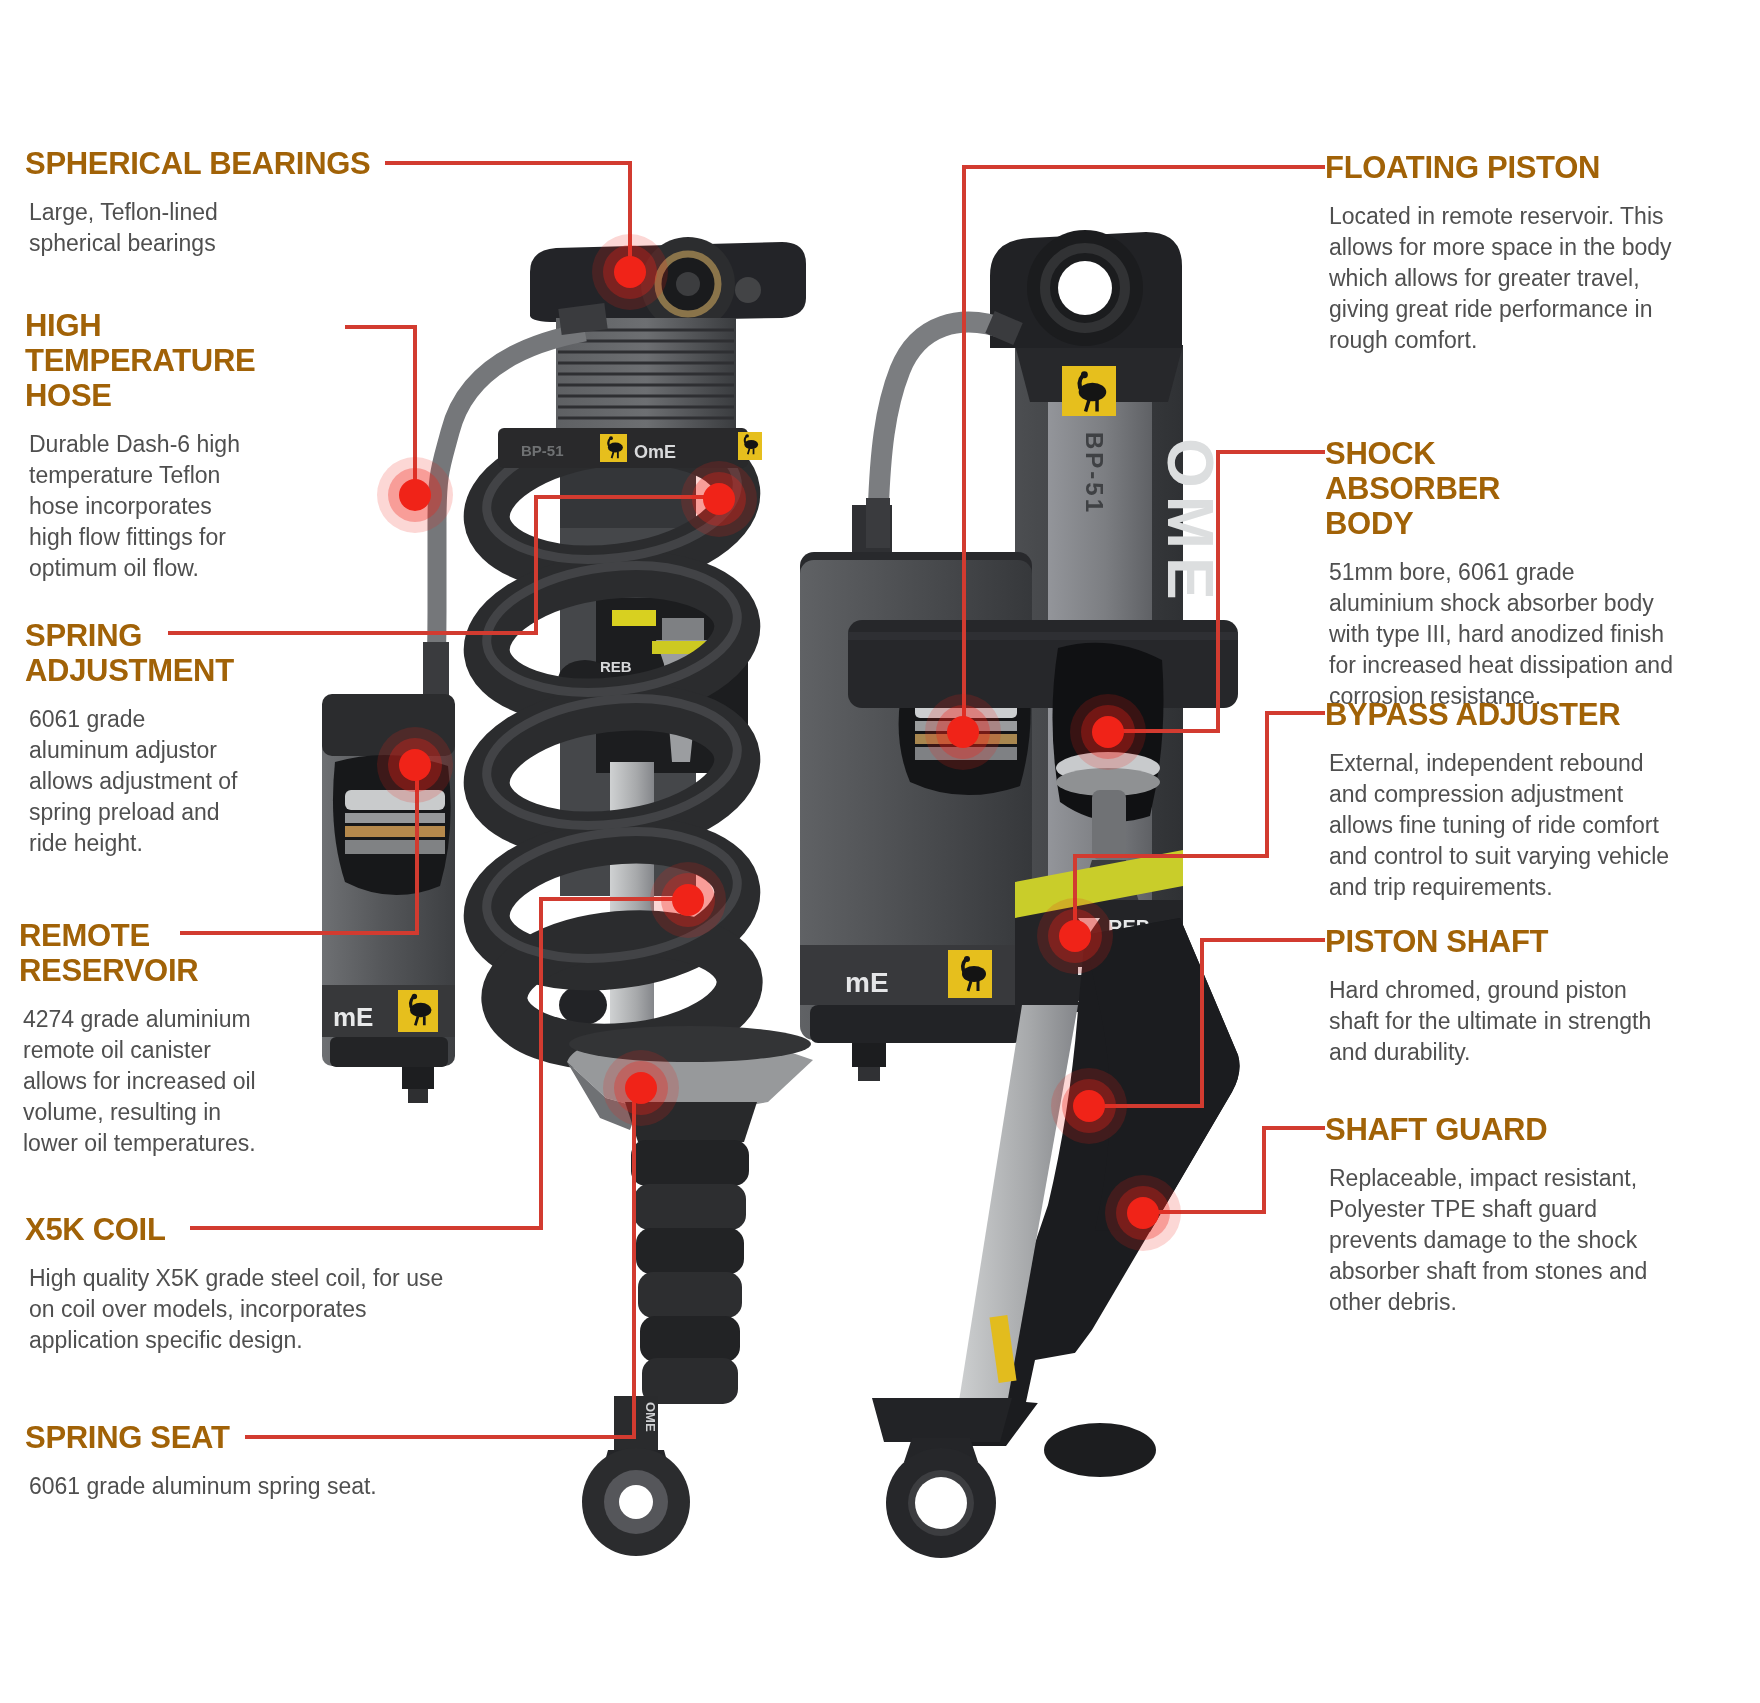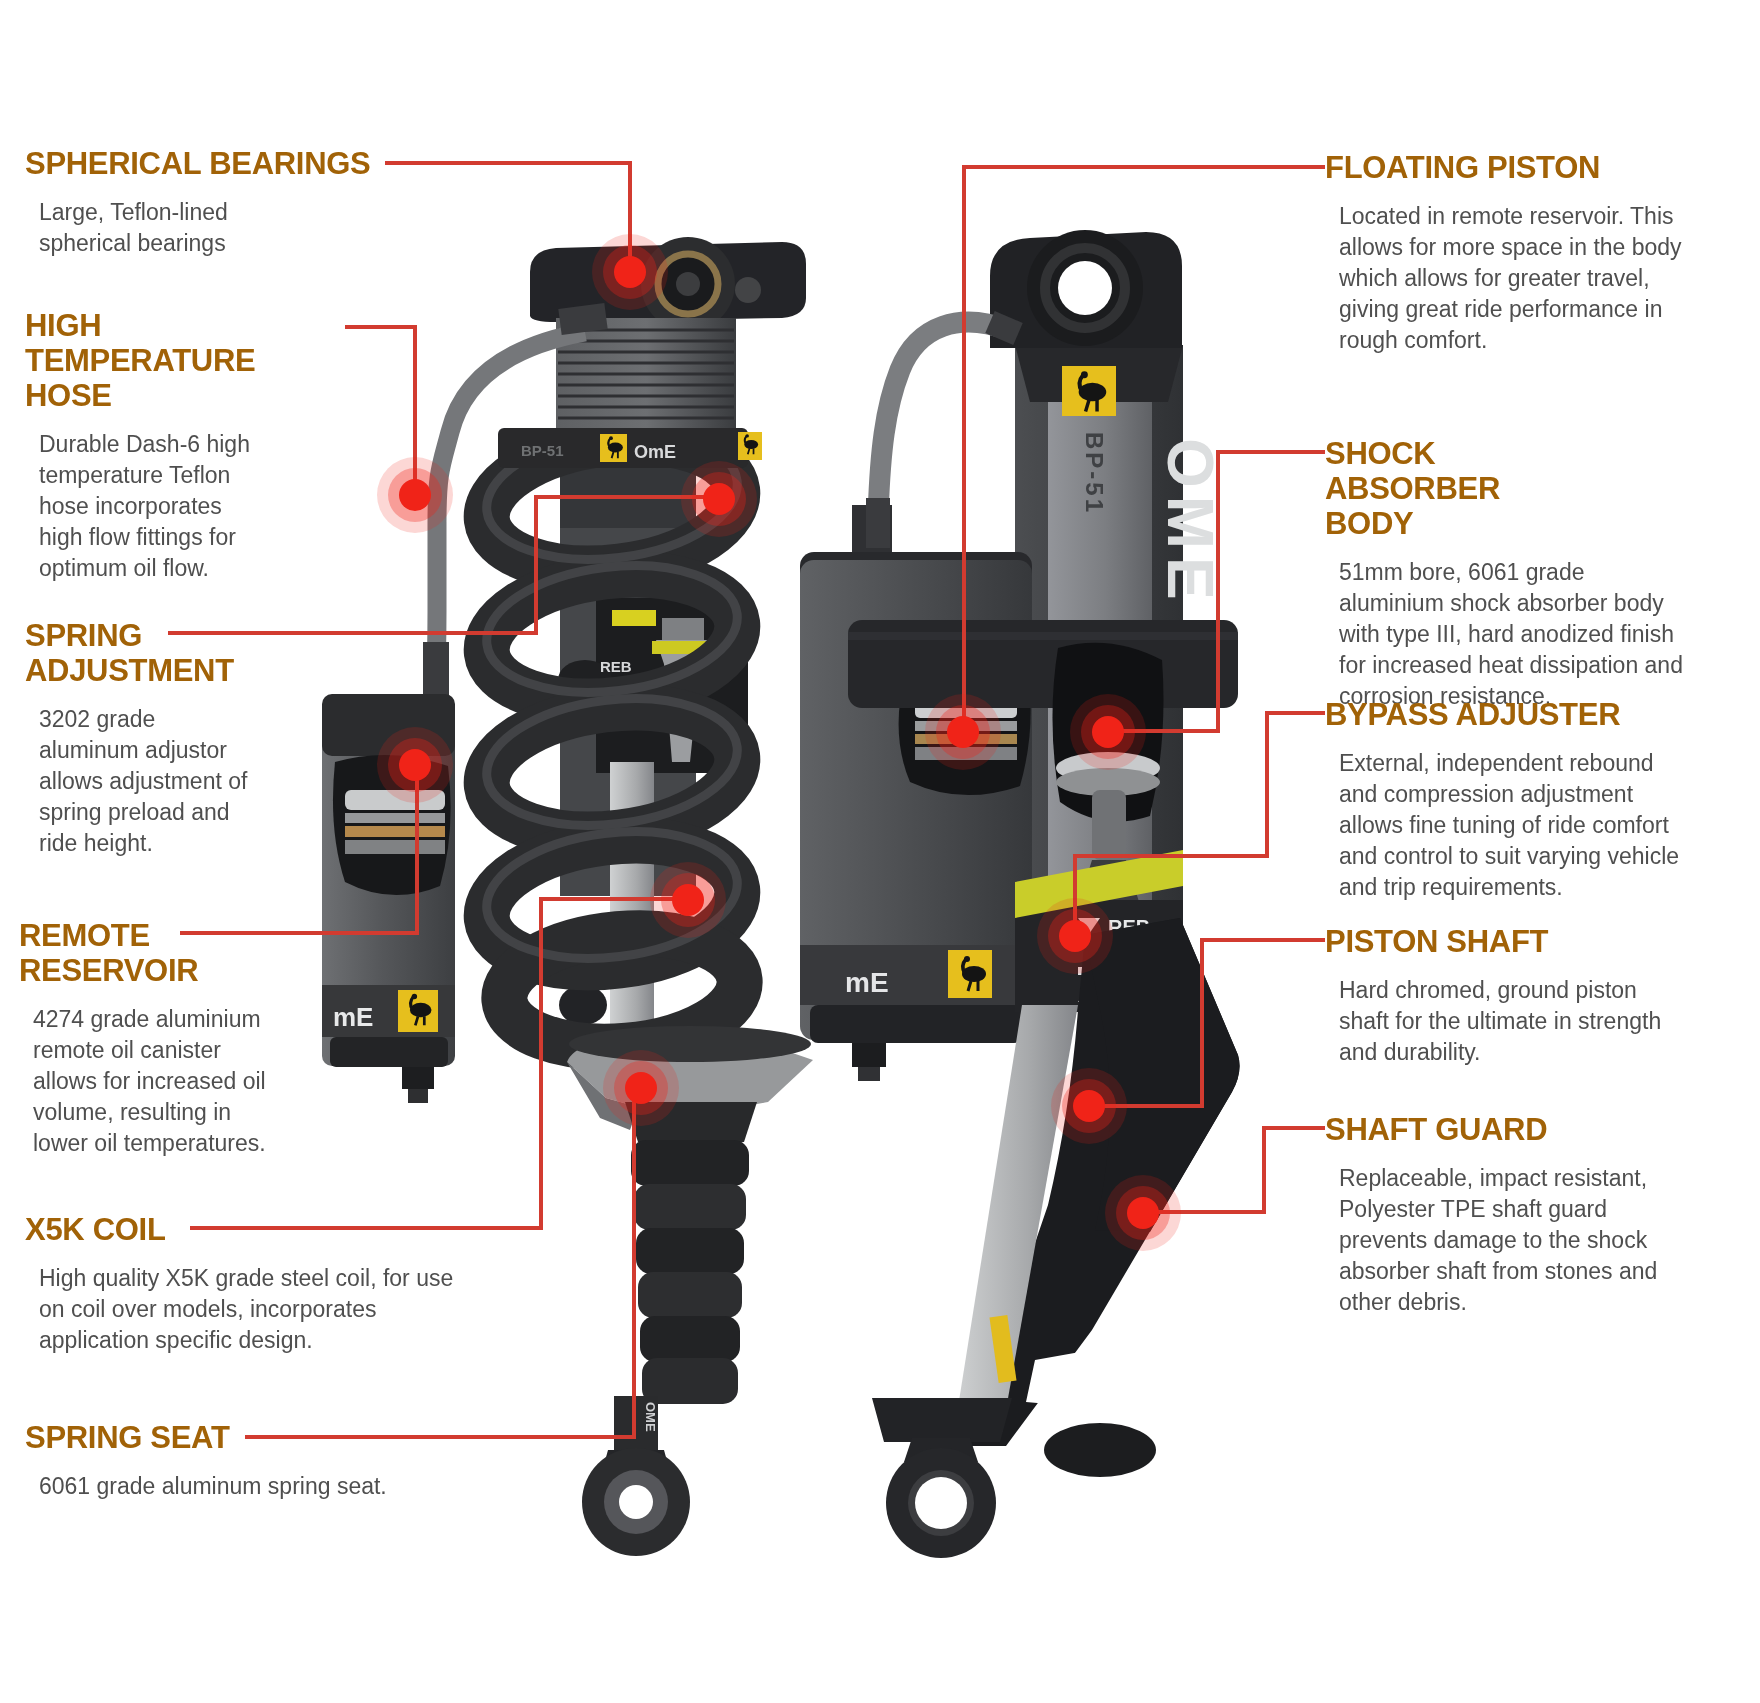--- a/index.html
+++ b/index.html
@@ -2,21 +2,21 @@
 <html><head>
 <meta charset="utf-8">
 <style>
   html,body{margin:0;padding:0;background:#ffffff;}
   .stage{position:relative;width:1760px;height:1703px;background:#ffffff;overflow:hidden;
          font-family:"Liberation Sans", sans-serif;}
   svg.diagram{position:absolute;left:0;top:0;}
   .callout{position:absolute;}
   .callout h2{margin:0 0 16px 0;font-size:31px;line-height:35px;font-weight:700;
               color:#a16207;letter-spacing:-0.3px;}
-  .callout p{margin:14px;font-size:23px;line-height:31px;color:#4f4f4f;font-weight:400;}
+  .callout p{margin:4px;font-size:23px;line-height:31px;color:#4f4f4f;font-weight:400;}
   .svgtext{font-family:"Liberation Sans", sans-serif;}
 </style>
 </head>
 <body>
 
 <div class="stage">
 
 <svg class="diagram" width="1760" height="1703" viewBox="0 0 1760 1703">
   <defs>
     <linearGradient id="gradRes" x1="0" y1="0" x2="1" y2="0">
@@ -342,21 +342,21 @@
   <div class="callout" style="left:25px;top:146px">
     <h2 style="width:360px">SPHERICAL BEARINGS</h2>
     <p style="width:280px">Large, Teflon-lined spherical bearings</p>
   </div>
   <div class="callout" style="left:25px;top:308px">
     <h2 style="width:300px">HIGH TEMPERATURE HOSE</h2>
     <p style="width:215px">Durable Dash-6 high temperature Teflon hose incorporates high flow fittings for optimum oil flow.</p>
   </div>
   <div class="callout" style="left:25px;top:618px">
     <h2 style="width:230px">SPRING ADJUSTMENT</h2>
-    <p style="width:215px">3202 grade aluminum adjustor allows adjustment of spring preload and ride height.</p>
+    <p style="width:215px">6061 grade aluminum adjustor allows adjustment of spring preload and ride height.</p>
   </div>
   <div class="callout" style="left:19px;top:918px">
     <h2 style="width:230px">REMOTE RESERVOIR</h2>
     <p style="width:250px">4274 grade aluminium remote oil canister allows for increased oil volume, resulting in lower oil temperatures.</p>
   </div>
   <div class="callout" style="left:25px;top:1212px">
     <h2 style="width:300px">X5K COIL</h2>
     <p style="width:430px">High quality X5K grade steel coil, for use on coil over models, incorporates application specific design.</p>
   </div>
   <div class="callout" style="left:25px;top:1420px">

